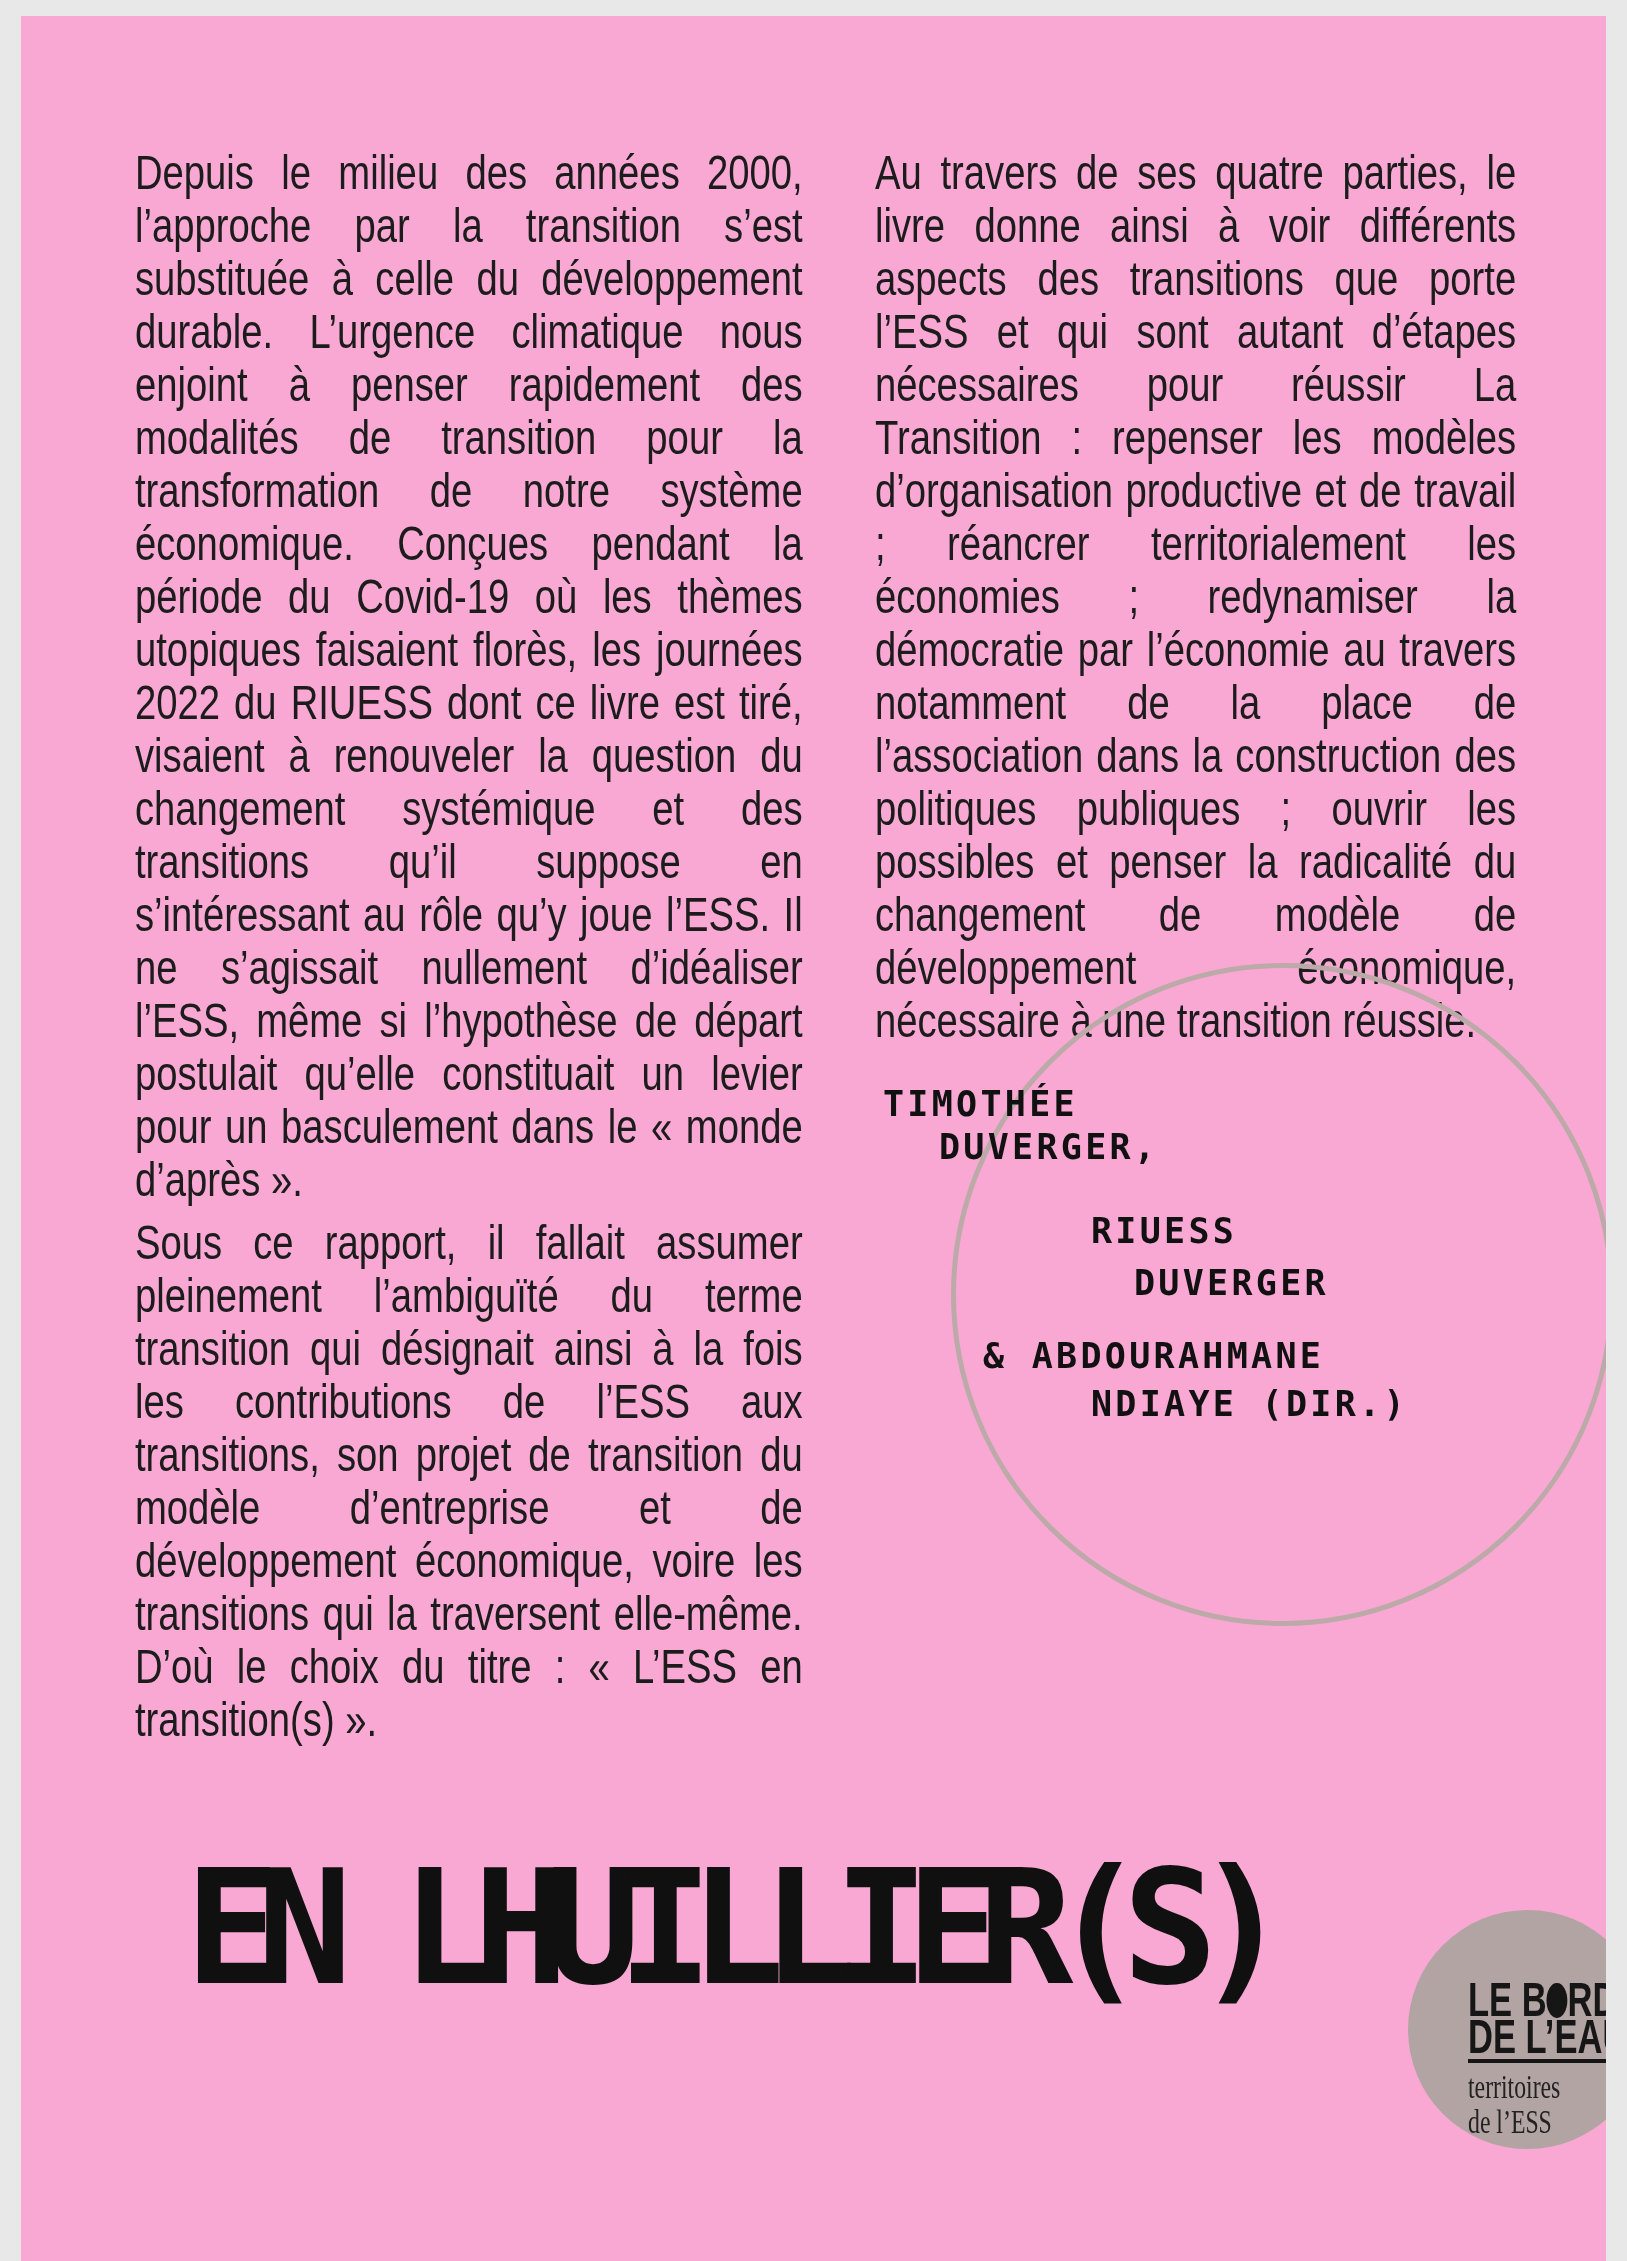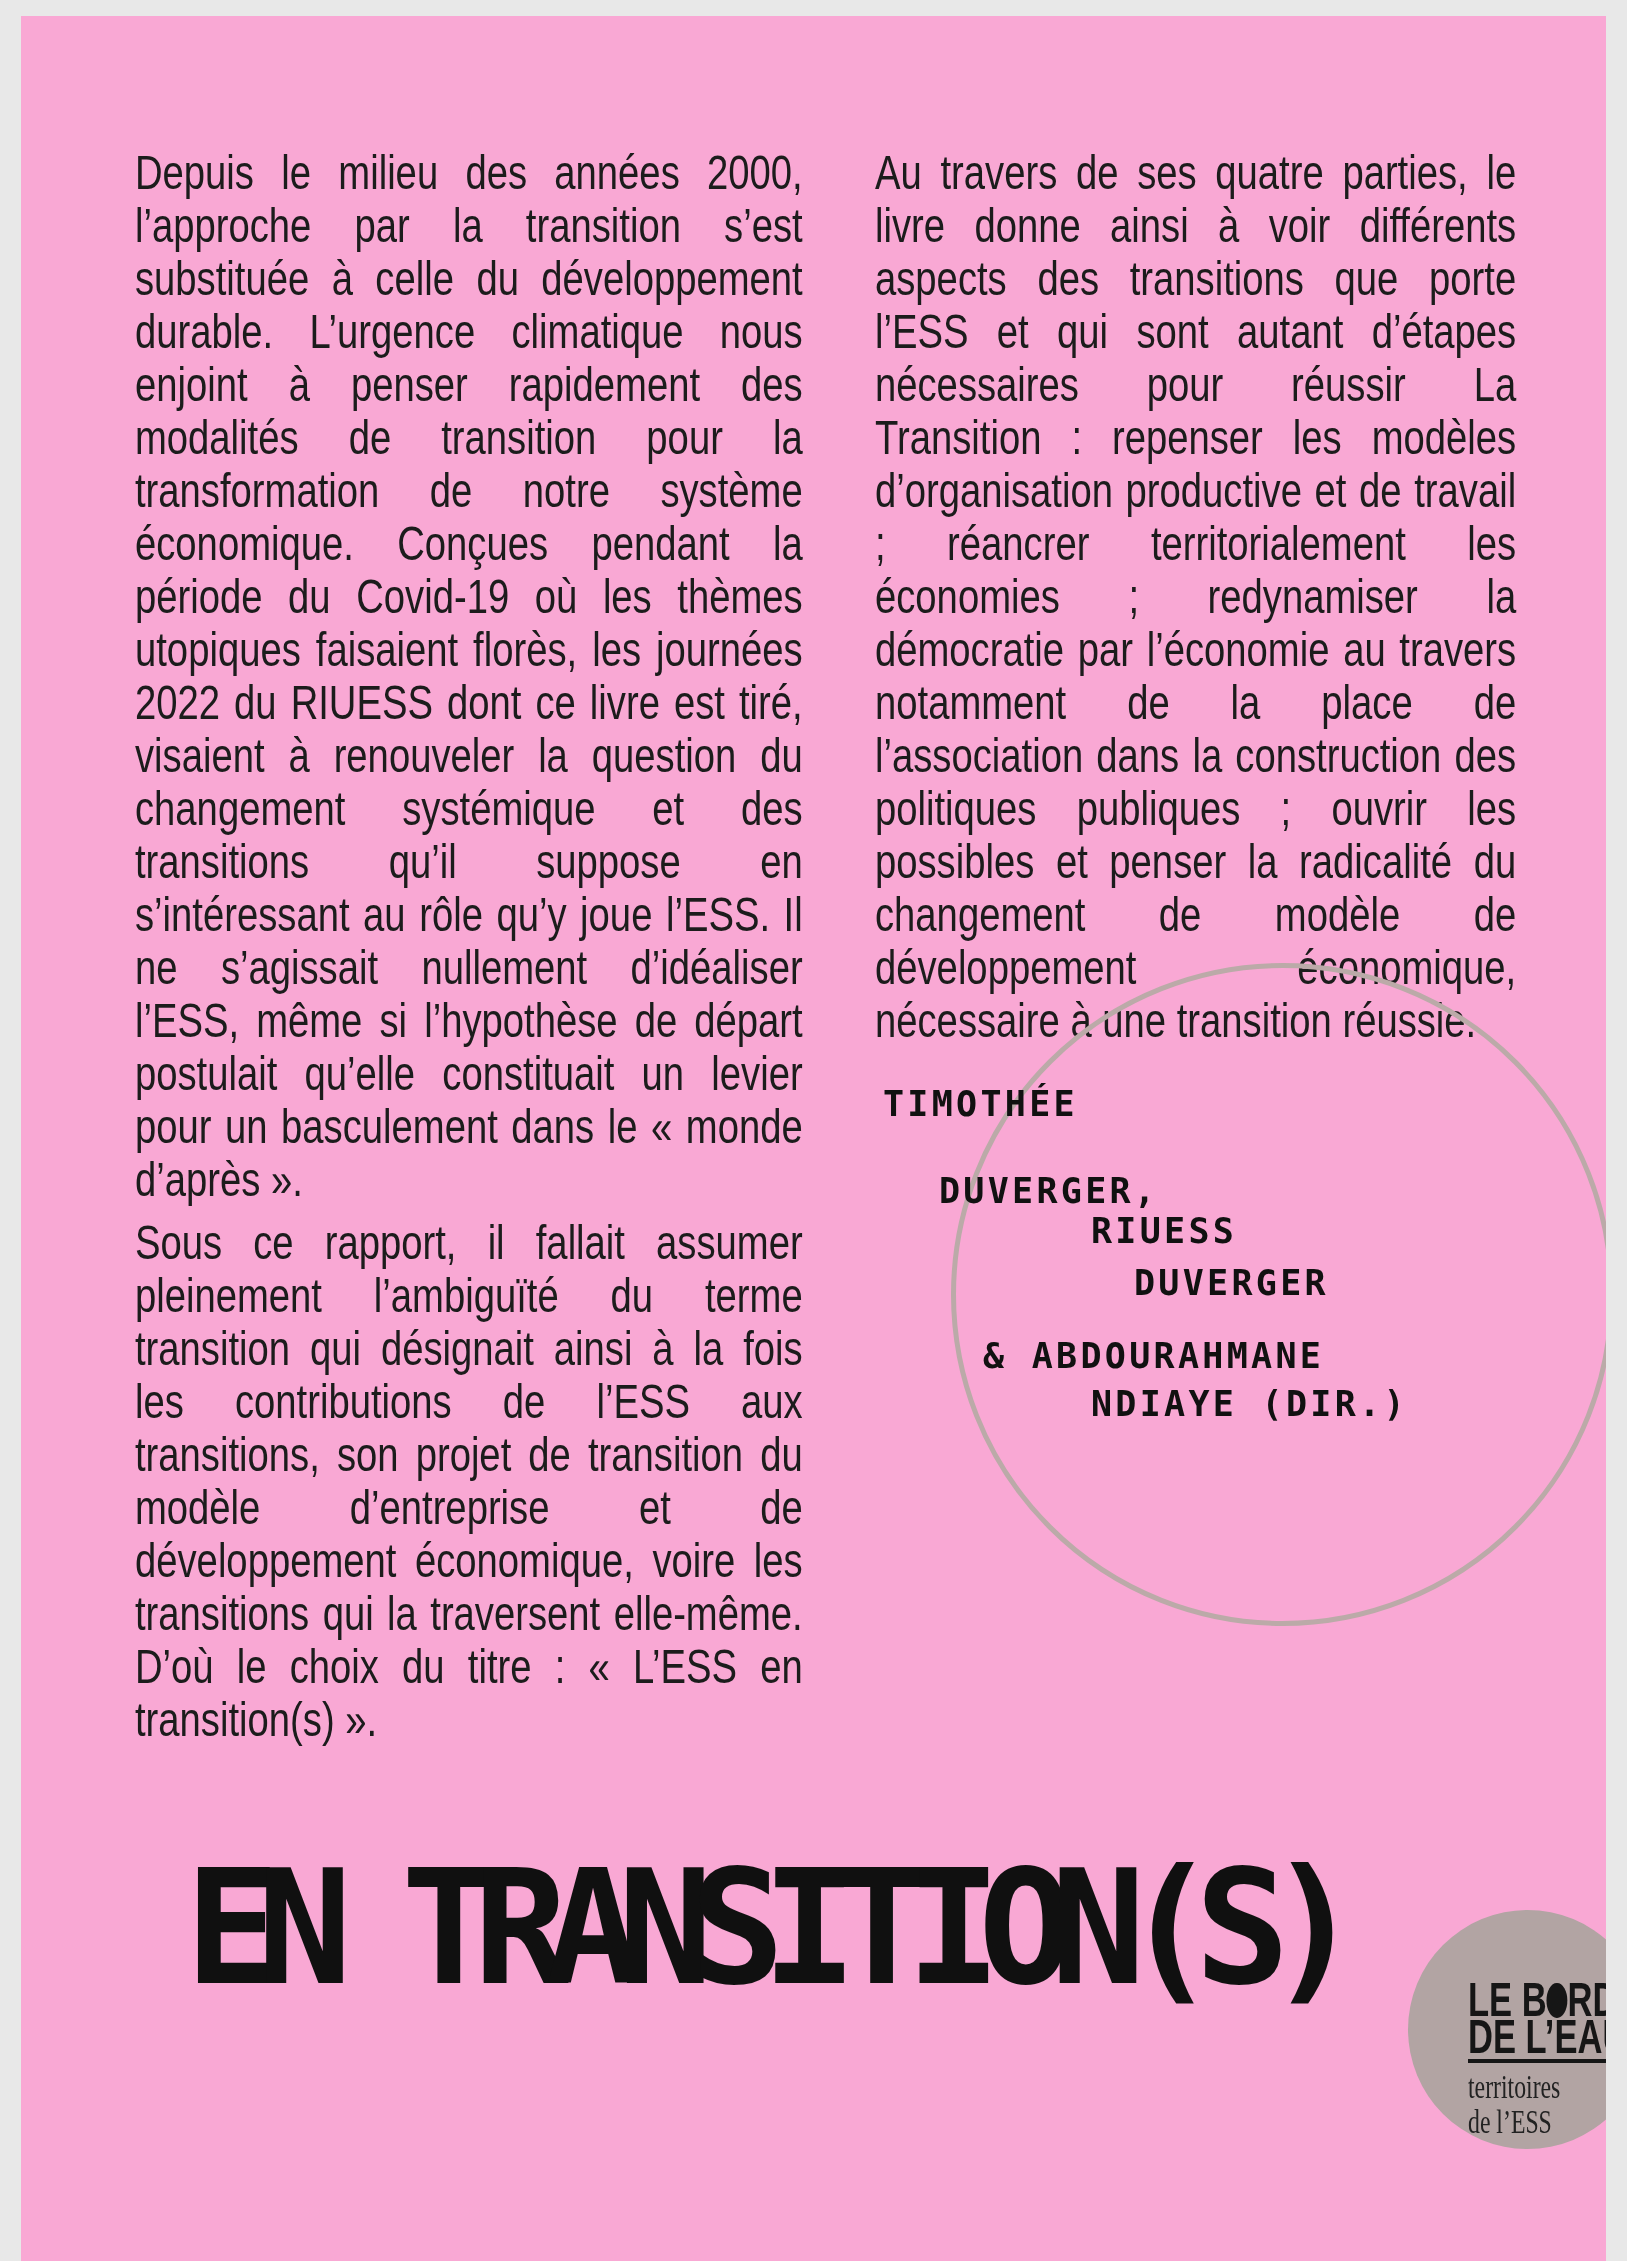--- a/index.html
+++ b/index.html
@@ -41,21 +41,21 @@
     position:absolute;
     font-family:"DejaVu Sans Mono", monospace;
     font-weight:bold;
     font-size:35px;
     line-height:49px;
     letter-spacing:3.3px;
     white-space:nowrap;
     color:#111111;
   }
   .a0 { left:862px; top:1064px; }
-  .a1 { left:918px; top:1151px;text-align:center; }
+  .a1 { left:918px; top:1107px;text-align:center; }
   .a2 { left:1070px; top:1191px; }
   .a3 { left:1113px; top:1243px; }
   .a4 { left:962px; top:1316px; }
   .a5 { left:1070px; top:1364px; }
 
   
   .title-1 {
     position:absolute;
     left:288px; top:1678px;
     font-family:"DejaVu Sans Mono", monospace;
@@ -141,21 +141,21 @@
 
   <div class="ring"></div>
 
   <div class="author-line a0">TIMOTHÉE</div>
   <div class="author-line a1">DUVERGER,</div>
   <div class="author-line a2">RIUESS</div>
   <div class="author-line a3">DUVERGER</div>
   <div class="author-line a4">&amp; ABDOURAHMANE</div>
   <div class="author-line a5">NDIAYE (DIR.)</div>
 
-  <div class="title-2">EN TRANSITION(S)</div>
+  <div class="title-2">EN LHUILLIER(S)</div>
 
   <div class="pub-circle"></div>
   <div class="pub-name pub-name-1">
     <span>LE B</span><span class="o-dot"></span><span>RD</span>
   </div>
   <div class="pub-name pub-name-2">DE L’EAU</div>
   <div class="pub-rule"></div>
   <div class="pub-tagline tag-1">territoires</div>
   <div class="pub-tagline tag-2">de l’ESS</div>
 

